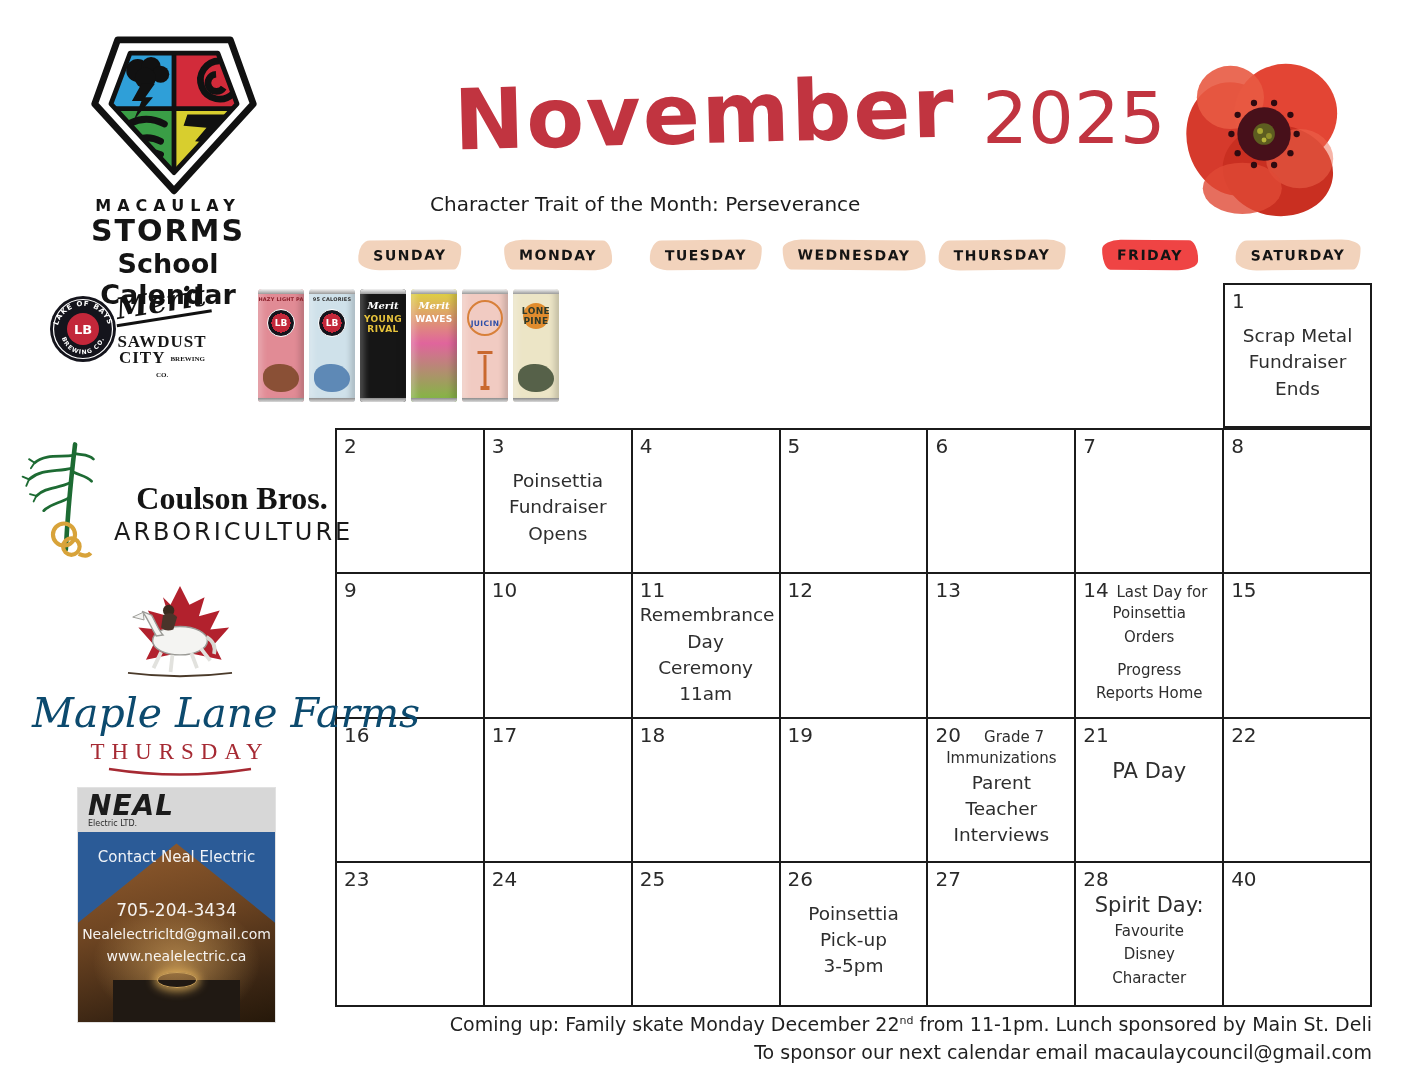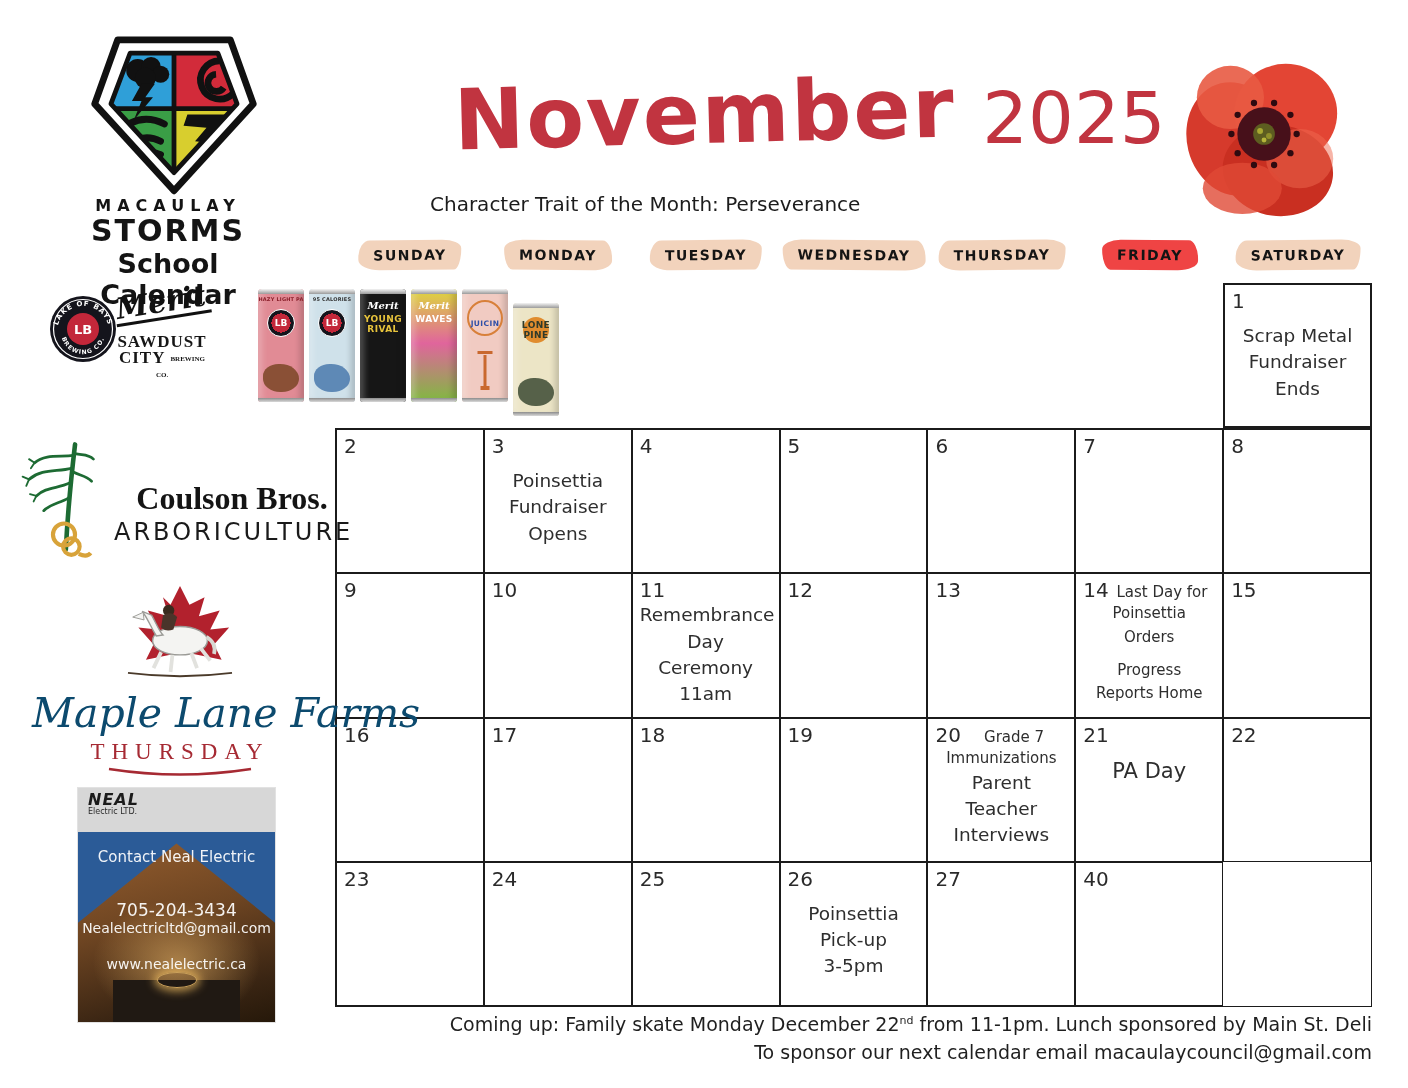--- a/index.html
+++ b/index.html
@@ -84,35 +84,35 @@
   .coulson-name{font-family:"Liberation Serif",serif;font-weight:700;font-size:32px;color:#141414;line-height:1.05;white-space:nowrap}
   .coulson-sub{font-size:24px;letter-spacing:3px;color:#1a1a1a;margin-top:2px;white-space:nowrap}
 
   #maple-block{left:32px;top:584px;width:296px;text-align:center}
   .maple-name{font-family:"DejaVu Serif",serif;font-style:italic;font-size:41px;color:#0c4a6e;line-height:1.05;white-space:nowrap}
   .maple-region{font-family:"Liberation Serif",serif;font-size:23px;letter-spacing:7px;color:#a62a33;margin-top:4px}
 
   
   #neal-card{left:78px;top:788px;width:197px;height:234px;box-shadow:0 0 0 1px #e2e2e2}
   .neal-header{height:44px;background:#d7d7d7;padding:4px 10px;box-sizing:border-box}
-  .neal-brand{font-style:italic;font-weight:900;font-size:16px;color:#1b1b1b;letter-spacing:1px;line-height:1}
+  .neal-brand{font-style:italic;font-weight:900;font-size:28px;color:#1b1b1b;letter-spacing:1px;line-height:1}
   .neal-brand-sub{font-size:8px;font-weight:400;color:#2a2a2a;margin-top:-1px}
   .neal-photo{position:relative;height:190px;background:#2b5b97;overflow:hidden}
   .neal-roof{position:absolute;left:-8%;right:-8%;top:0;bottom:0;
     clip-path:polygon(50% 6%, 112% 66%, 112% 102%, -12% 102%, -12% 66%);
     background:linear-gradient(165deg,#9a6130 0%,#6e4522 45%,#3a2513 80%,#241709 100%)}
   .neal-glow{position:absolute;left:0;right:0;top:30%;bottom:0;background:radial-gradient(ellipse at 50% 55%,rgba(242,190,110,.55),rgba(0,0,0,0) 60%)}
   .neal-base{position:absolute;left:18%;right:18%;bottom:0;height:42px;background:#201913}
   .chandelier{position:absolute;left:50%;bottom:34px;width:38px;height:14px;transform:translateX(-50%);
     border:1px solid #caa05a;border-radius:50%;box-shadow:0 0 10px 3px rgba(235,185,95,.8)}
   .neal-overlay{position:absolute;left:0;right:0;top:16px;text-align:center;color:rgba(255,255,255,.93);z-index:3}
   .neal-contact{font-size:15px}
   .neal-phone{font-size:17px;margin-top:34px}
-  .neal-email{font-size:14px;margin-top:0}
-  .neal-web{font-size:14px;margin-top:20px}
+  .neal-email{font-size:14px;margin-top:6px}
+  .neal-web{font-size:14px;margin-top:6px}
 </style>
 </head>
 <body>
 
 <div class="abs" id="storms-logo">
   <svg viewBox="0 0 180 175" width="172" height="168">
     <path d="M90,170 L7,79 L31,12 L149,12 L173,79 Z" fill="#fff" stroke="#111" stroke-width="7" stroke-linejoin="round"></path>
     <clipPath id="penclip">
         <path d="M90,151 L24,79 L44,26 L136,26 L156,79 Z"></path>
       </clipPath>
@@ -350,20 +350,29 @@
         <div class="ev md">Pick-up</div>
         <div class="ev md">3-5pm</div>
       </div>
       <div class="cell">
         <div class="cell-head">
           <span class="date-num">27</span>
         </div>
       </div>
       <div class="cell">
         <div class="cell-head">
+          <span class="date-num">28</span>
+        </div>
+        <div class="ev lg">Spirit Day:</div>
+        <div class="ev sm">Favourite</div>
+        <div class="ev sm">Disney</div>
+        <div class="ev sm">Character</div>
+      </div>
+      <div class="cell">
+        <div class="cell-head">
           <span class="date-num">40</span>
         </div>
       </div>
     </div>
 </div>
 
 <div class="abs" id="lob-badge">
   <svg viewBox="0 0 70 70" width="70" height="70">
     <defs>
       <path id="arcTop" d="M9,38 a26,26 0 0,1 52,0"></path>
@@ -417,21 +426,21 @@
       <div class="can-script" style="color: rgb(255, 255, 255);">Merit</div>
       <div class="can-main" style="color: rgb(255, 255, 255);">WAVES</div>
     </div>
     <div class="can" style="background: rgb(241, 203, 194);">
       <div class="can-rim"></div>
       <div class="can-ring">
         <div class="can-main" style="color: rgb(48, 80, 168); margin-top: 12px;">JUICIN</div>
       </div>
       <div class="can-syringe"></div>
     </div>
-    <div class="can" style="background: rgb(236, 229, 198); margin-top: 14px;">
+    <div class="can" style="background: rgb(236, 229, 198);">
       <div class="can-rim"></div>
       <div class="can-sun"></div>
       <div class="can-main" style="color: rgb(46, 58, 42);">LONE PINE</div>
       <div class="can-blob" style="background: rgb(60, 74, 51);"></div>
     </div>
   </div>
 
 <div class="abs" id="coulson-block">
   <svg viewBox="0 0 100 135" width="92" height="126">
     <g stroke="#1d6b33" fill="none" stroke-linecap="round">

